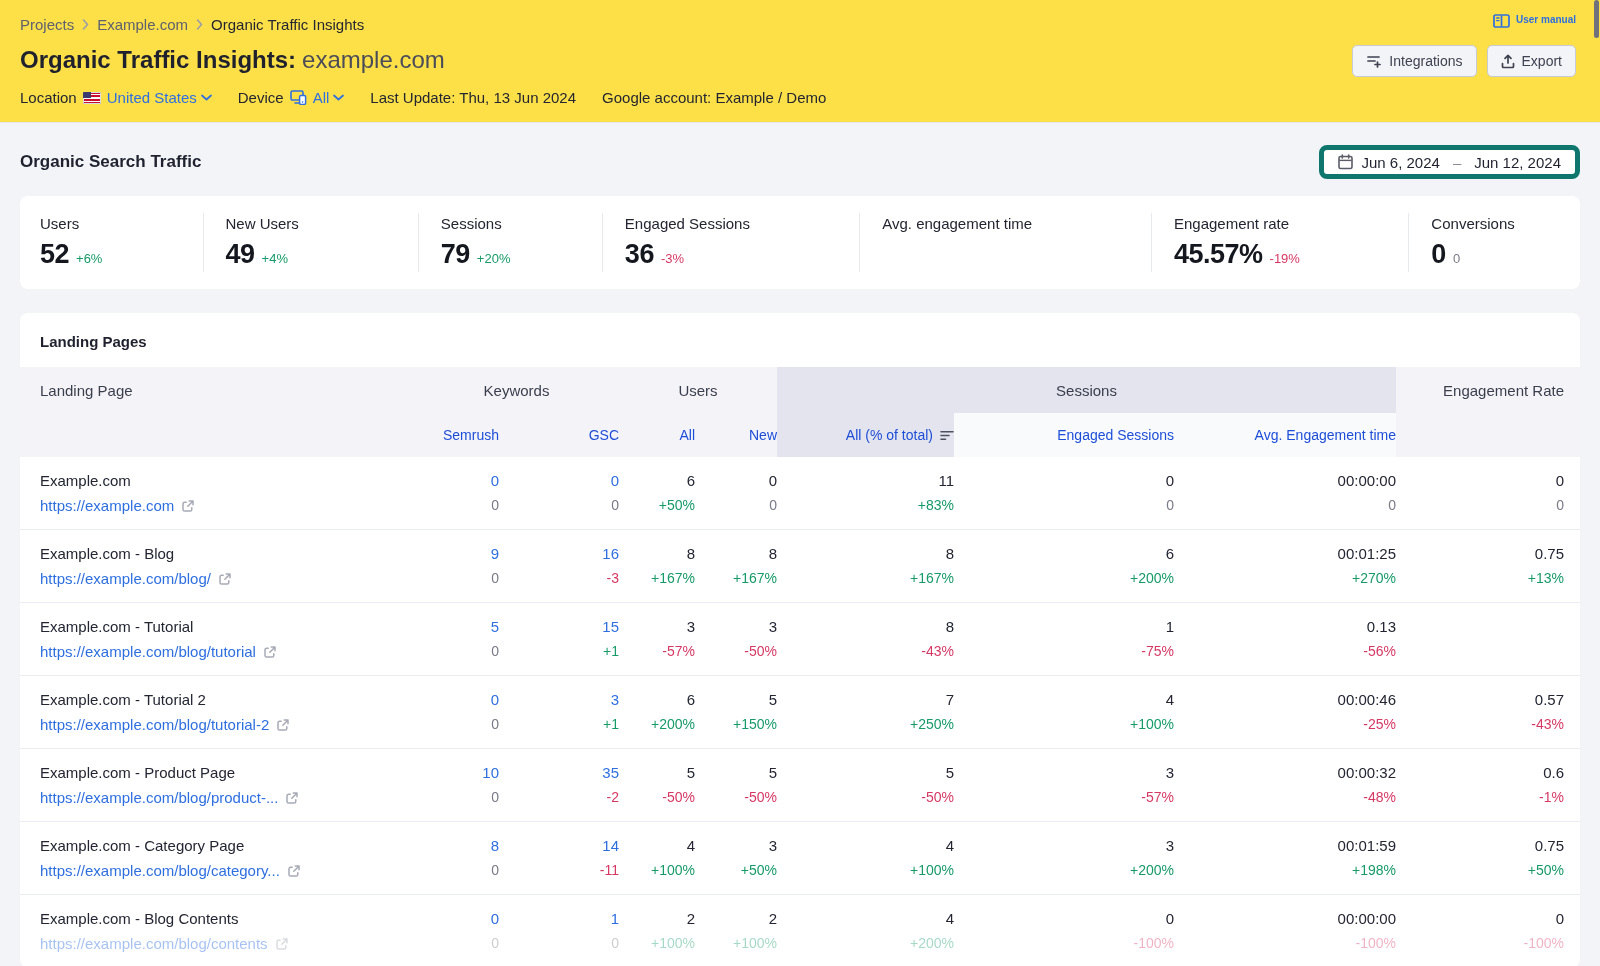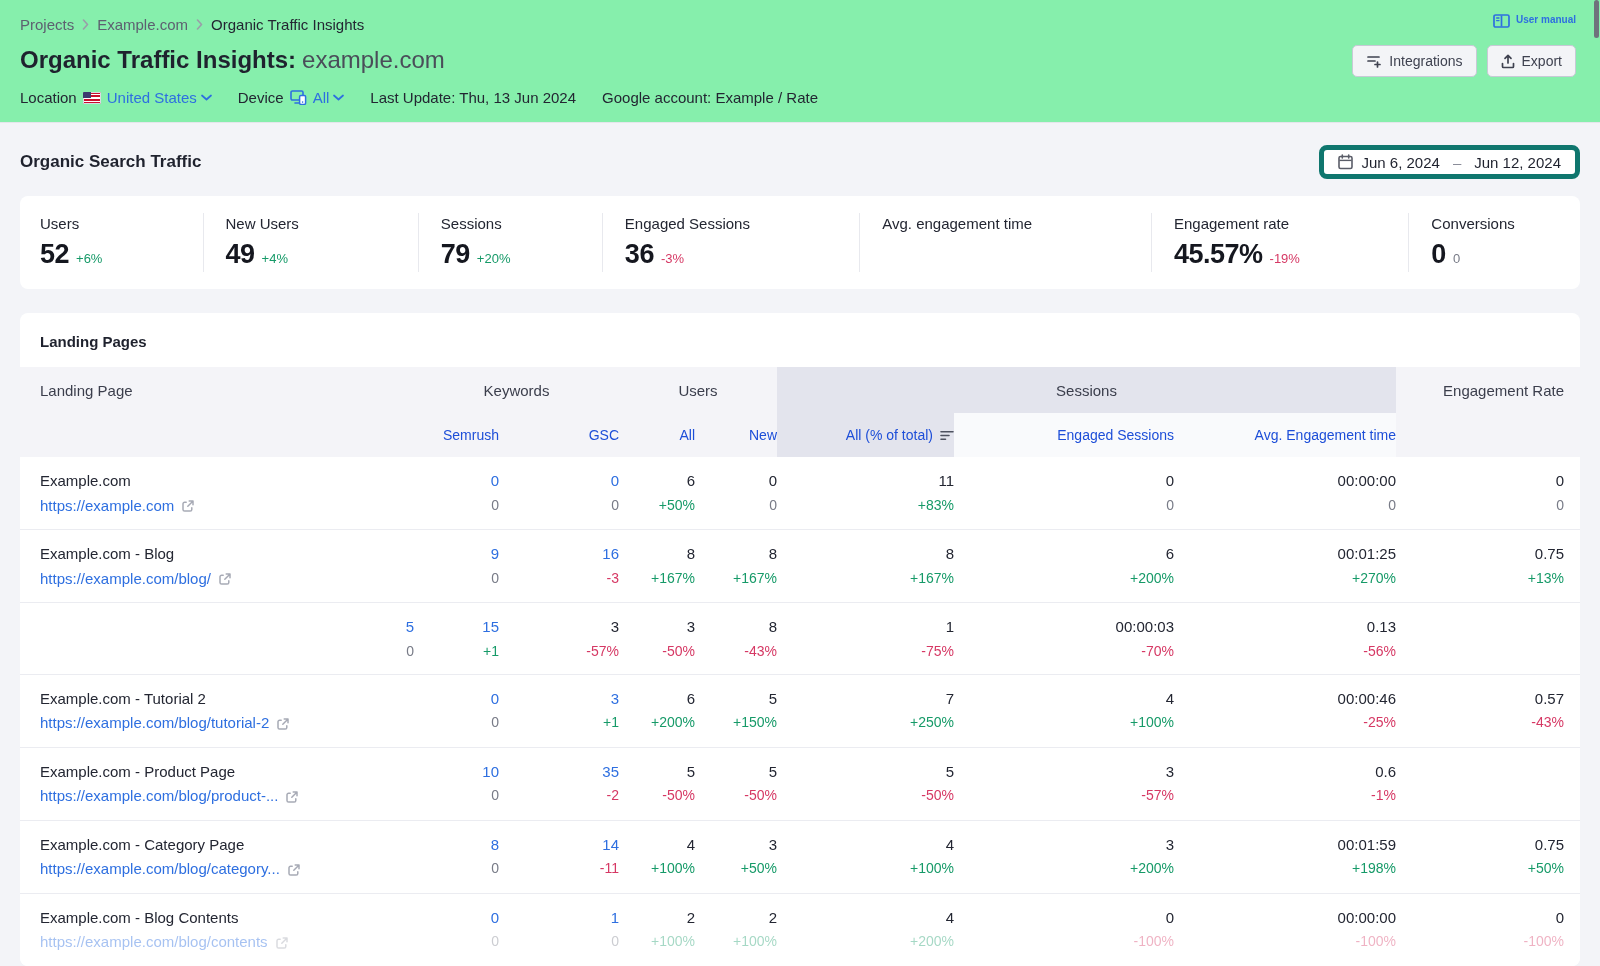--- a/index.html
+++ b/index.html
@@ -10,21 +10,21 @@
   }
   :root{
     --blue:#2e6fe0; --green:#169a68; --red:#d63864; --gray:#787b87;
     --dark:#1f222e; --hdr-gray:#f4f4f8; --band-gray:#e3e4ed; --band-light:#f9fafc;
     --cols: minmax(320px,1fr) 85px 120px 76px 82px 177px 220px 222px 168px;
   }
   a { text-decoration:none; cursor:pointer; }
   svg { display:block; }
 
   
-  .topbar { background:#86efac; border-bottom:1px solid #e5e6ec; padding:16px 24px 16px 20px; position:relative; }
+  .topbar { background:#fde047; border-bottom:1px solid #e5e6ec; padding:16px 24px 16px 20px; position:relative; }
   .crumbs { display:flex; align-items:center; gap:8px; font-size:15px; color:#5d6070; }
   .crumb { color:#5d6070; }
   .crumb.current { color:#232632; }
   .crumb-sep { display:flex; }
   .page-title { margin-top:13px; font-size:24px; font-weight:700; color:var(--dark); }
   .page-title .domain { font-weight:400; color:#4a4d59; margin-left:6px; }
   .filters { margin-top:15px; display:flex; align-items:center; gap:10px; font-size:15px; color:#232632; }
   .fgroup { display:flex; align-items:center; gap:6px; }
   .fgroup + .fgroup { margin-left:16px; }
   .fval { color:var(--blue); display:flex; align-items:center; gap:4px; }
@@ -155,21 +155,21 @@
         <span>All</span>
         <svg data-name="chevron-down-icon" width="11" height="7" viewBox="0 0 11 7">
             <polyline points="1,1.5 5.5,5.5 10,1.5" fill="none" stroke="#2e6fe0" stroke-width="1.7" stroke-linecap="round" stroke-linejoin="round"></polyline>
           </svg>
       </a>
     </div>
     <div class="fgroup" data-name="last-update">
       <span>Last Update: Thu, 13 Jun 2024</span>
     </div>
     <div class="fgroup" data-name="google-account">
-      <span>Google account: Example / Rate</span>
+      <span>Google account: Example / Demo</span>
     </div>
   </div>
 
   <div class="topbar-right" data-name="top-bar-actions">
     <a class="manual-link" data-name="user-manual-link">
       <span class="icon" data-name="book-icon">
         <svg width="17" height="14" viewBox="0 0 17 14">
             <rect x="1" y="1" width="15" height="12" rx="1.6" fill="none" stroke="#2e6fe0" stroke-width="1.7"></rect>
             <path d="M8.5 1.5v11" stroke="#2e6fe0" stroke-width="1.7"></path>
             <path d="M3.6 4h2.4M3.6 6.6h2.4" stroke="#2e6fe0" stroke-width="1.3" stroke-linecap="round"></path>
@@ -389,20 +389,32 @@
             <div class="line1" data-name="cell-value" data-tone="dark">00:01:25</div>
             <div class="line2" data-name="cell-delta" data-tone="green">+270%</div>
           </div>
     <div class="c-num" data-name="metric-cell">
             <div class="line1" data-name="cell-value" data-tone="dark">0.75</div>
             <div class="line2" data-name="cell-delta" data-tone="green">+13%</div>
           </div>
   </div>
 
   <div class="trow" data-name="table-row">
+    <div class="c-landing" data-name="landing-page-cell">
+      <div class="row-name" data-name="landing-page-name">Example.com - Tutorial</div>
+      <div class="row-url-line">
+        <a class="row-url" data-name="landing-page-link">https://example.com/blog/tutorial</a>
+        <span class="icon" data-name="external-link-icon">
+          <svg width="14" height="14" viewBox="0 0 14 14">
+                  <path d="M5.2 3.2H3.6A1.6 1.6 0 0 0 2 4.8v5.6A1.6 1.6 0 0 0 3.6 12h5.6a1.6 1.6 0 0 0 1.6-1.6V8.8" fill="none" stroke="#a7aab5" stroke-width="1.5" stroke-linecap="round"></path>
+                  <path d="M8.2 2H12v3.8M11.8 2.2L6.8 7.2" fill="none" stroke="#a7aab5" stroke-width="1.5" stroke-linecap="round" stroke-linejoin="round"></path>
+                </svg>
+        </span>
+      </div>
+    </div>
     <div class="c-num" data-name="metric-cell">
             <div class="line1" data-name="cell-value" data-tone="blue">5</div>
             <div class="line2" data-name="cell-delta" data-tone="gray">0</div>
           </div>
     <div class="c-num" data-name="metric-cell">
             <div class="line1" data-name="cell-value" data-tone="blue">15</div>
             <div class="line2" data-name="cell-delta" data-tone="green">+1</div>
           </div>
     <div class="c-num" data-name="metric-cell">
             <div class="line1" data-name="cell-value" data-tone="dark">3</div>
@@ -412,24 +424,20 @@
             <div class="line1" data-name="cell-value" data-tone="dark">3</div>
             <div class="line2" data-name="cell-delta" data-tone="red">-50%</div>
           </div>
     <div class="c-num" data-name="metric-cell">
             <div class="line1" data-name="cell-value" data-tone="dark">8</div>
             <div class="line2" data-name="cell-delta" data-tone="red">-43%</div>
           </div>
     <div class="c-num" data-name="metric-cell">
             <div class="line1" data-name="cell-value" data-tone="dark">1</div>
             <div class="line2" data-name="cell-delta" data-tone="red">-75%</div>
-          </div>
-    <div class="c-num" data-name="metric-cell">
-            <div class="line1" data-name="cell-value" data-tone="dark">00:00:03</div>
-            <div class="line2" data-name="cell-delta" data-tone="red">-70%</div>
           </div>
     <div class="c-num" data-name="metric-cell">
             <div class="line1" data-name="cell-value" data-tone="dark">0.13</div>
             <div class="line2" data-name="cell-delta" data-tone="red">-56%</div>
           </div>
   </div>
 
   <div class="trow" data-name="table-row">
     <div class="c-landing" data-name="landing-page-cell">
       <div class="row-name" data-name="landing-page-name">Example.com - Tutorial 2</div>
@@ -508,20 +516,24 @@
           </div>
     <div class="c-num" data-name="metric-cell">
             <div class="line1" data-name="cell-value" data-tone="dark">5</div>
             <div class="line2" data-name="cell-delta" data-tone="red">-50%</div>
           </div>
     <div class="c-num" data-name="metric-cell">
             <div class="line1" data-name="cell-value" data-tone="dark">3</div>
             <div class="line2" data-name="cell-delta" data-tone="red">-57%</div>
           </div>
     <div class="c-num" data-name="metric-cell">
+            <div class="line1" data-name="cell-value" data-tone="dark">00:00:32</div>
+            <div class="line2" data-name="cell-delta" data-tone="red">-48%</div>
+          </div>
+    <div class="c-num" data-name="metric-cell">
             <div class="line1" data-name="cell-value" data-tone="dark">0.6</div>
             <div class="line2" data-name="cell-delta" data-tone="red">-1%</div>
           </div>
   </div>
 
   <div class="trow" data-name="table-row">
     <div class="c-landing" data-name="landing-page-cell">
       <div class="row-name" data-name="landing-page-name">Example.com - Category Page</div>
       <div class="row-url-line">
         <a class="row-url" data-name="landing-page-link">https://example.com/blog/category...</a>

